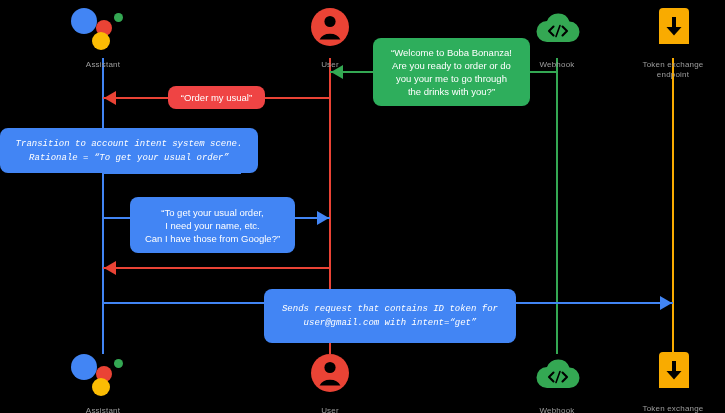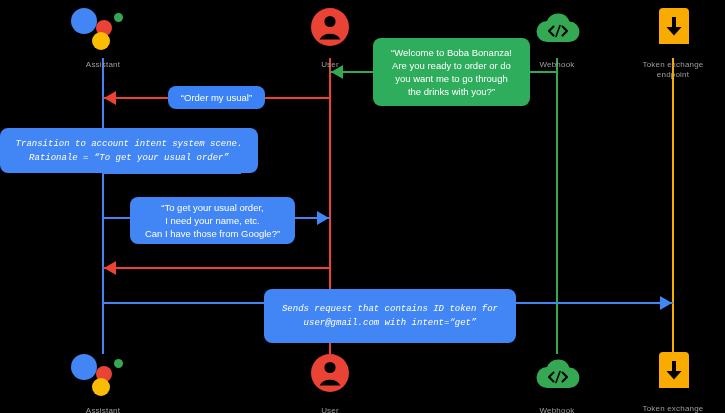--- a/index.html
+++ b/index.html
@@ -80,21 +80,21 @@
     color: #ffffff;
     text-align: center;
     box-sizing: border-box;
     display: flex;
     align-items: center;
     justify-content: center;
   }
   .bubble span { display: block; white-space: pre-line; }
 
   .bubble-green { background: #2EAE5C; }
-  .bubble-red   { background: #3b82f6; }
+  .bubble-red   { background: #ef4444; }
   .bubble-blue  { background: #4285F4; }
 
   .b-chat { font-size: 9.5px; line-height: 13px; padding: 6px 10px; }
   .b-mono {
     font-family: "Liberation Mono", monospace;
     font-style: italic;
     font-size: 9px;
     line-height: 14px;
     padding: 6px 10px;
   }
@@ -159,40 +159,40 @@
     </div>
     <div class="actor-label">Token exchange
 endpoint</div>
   </div>
 
   <div class="hline" style="left:330px; top:71px; width:227px; background:#34A853;"></div>
   <div class="arrowhead left" style="left:331px; top:65px; color:#34A853;"></div>
   <div class="bubble bubble-green b-chat" style="left:373px; top:38px; width:157px; height:68px;">
     <span>“Welcome to Boba Bonanza!
 Are you ready to order or do
-you want me to go through
+you your me to go through
 the drinks with you?”</span>
   </div>
 
   <div class="hline" style="left:103px; top:97px; width:227px; background:#EA4335;"></div>
   <div class="arrowhead left" style="left:104px; top:91px; color:#EA4335;"></div>
   <div class="bubble bubble-red b-chat" style="left:168px; top:86px; width:97px; height:23px;">
     <span>“Order my usual”</span>
   </div>
 
   <div class="hline" style="left:103px; top:129px; width:138px; background:#4285F4;"></div>
   <div class="hline" style="left:103px; top:172px; width:138px; background:#4285F4;"></div>
   <div class="bubble bubble-blue b-mono" style="left:0px; top:128px; width:258px; height:45px; text-align:center;">
     <span>Transition to account intent system scene.
 Rationale = “To get your usual order”</span>
   </div>
 
   <div class="hline" style="left:103px; top:217px; width:227px; background:#4285F4;"></div>
   <div class="arrowhead right" style="left:317px; top:211px; color:#4285F4;"></div>
-  <div class="bubble bubble-blue b-chat" style="left:130px; top:197px; width:165px; height:47px;">
+  <div class="bubble bubble-blue b-chat" style="left:130px; top:197px; width:165px; height:56px;">
     <span>“To get your usual order,
 I need your name, etc.
 Can I have those from Google?”</span>
   </div>
 
   <div class="hline" style="left:103px; top:267px; width:227px; background:#EA4335;"></div>
   <div class="arrowhead left" style="left:104px; top:261px; color:#EA4335;"></div>
 
   <div class="hline" style="left:103px; top:302px; width:570px; background:#4285F4;"></div>
   <div class="arrowhead right" style="left:660px; top:296px; color:#4285F4;"></div>

